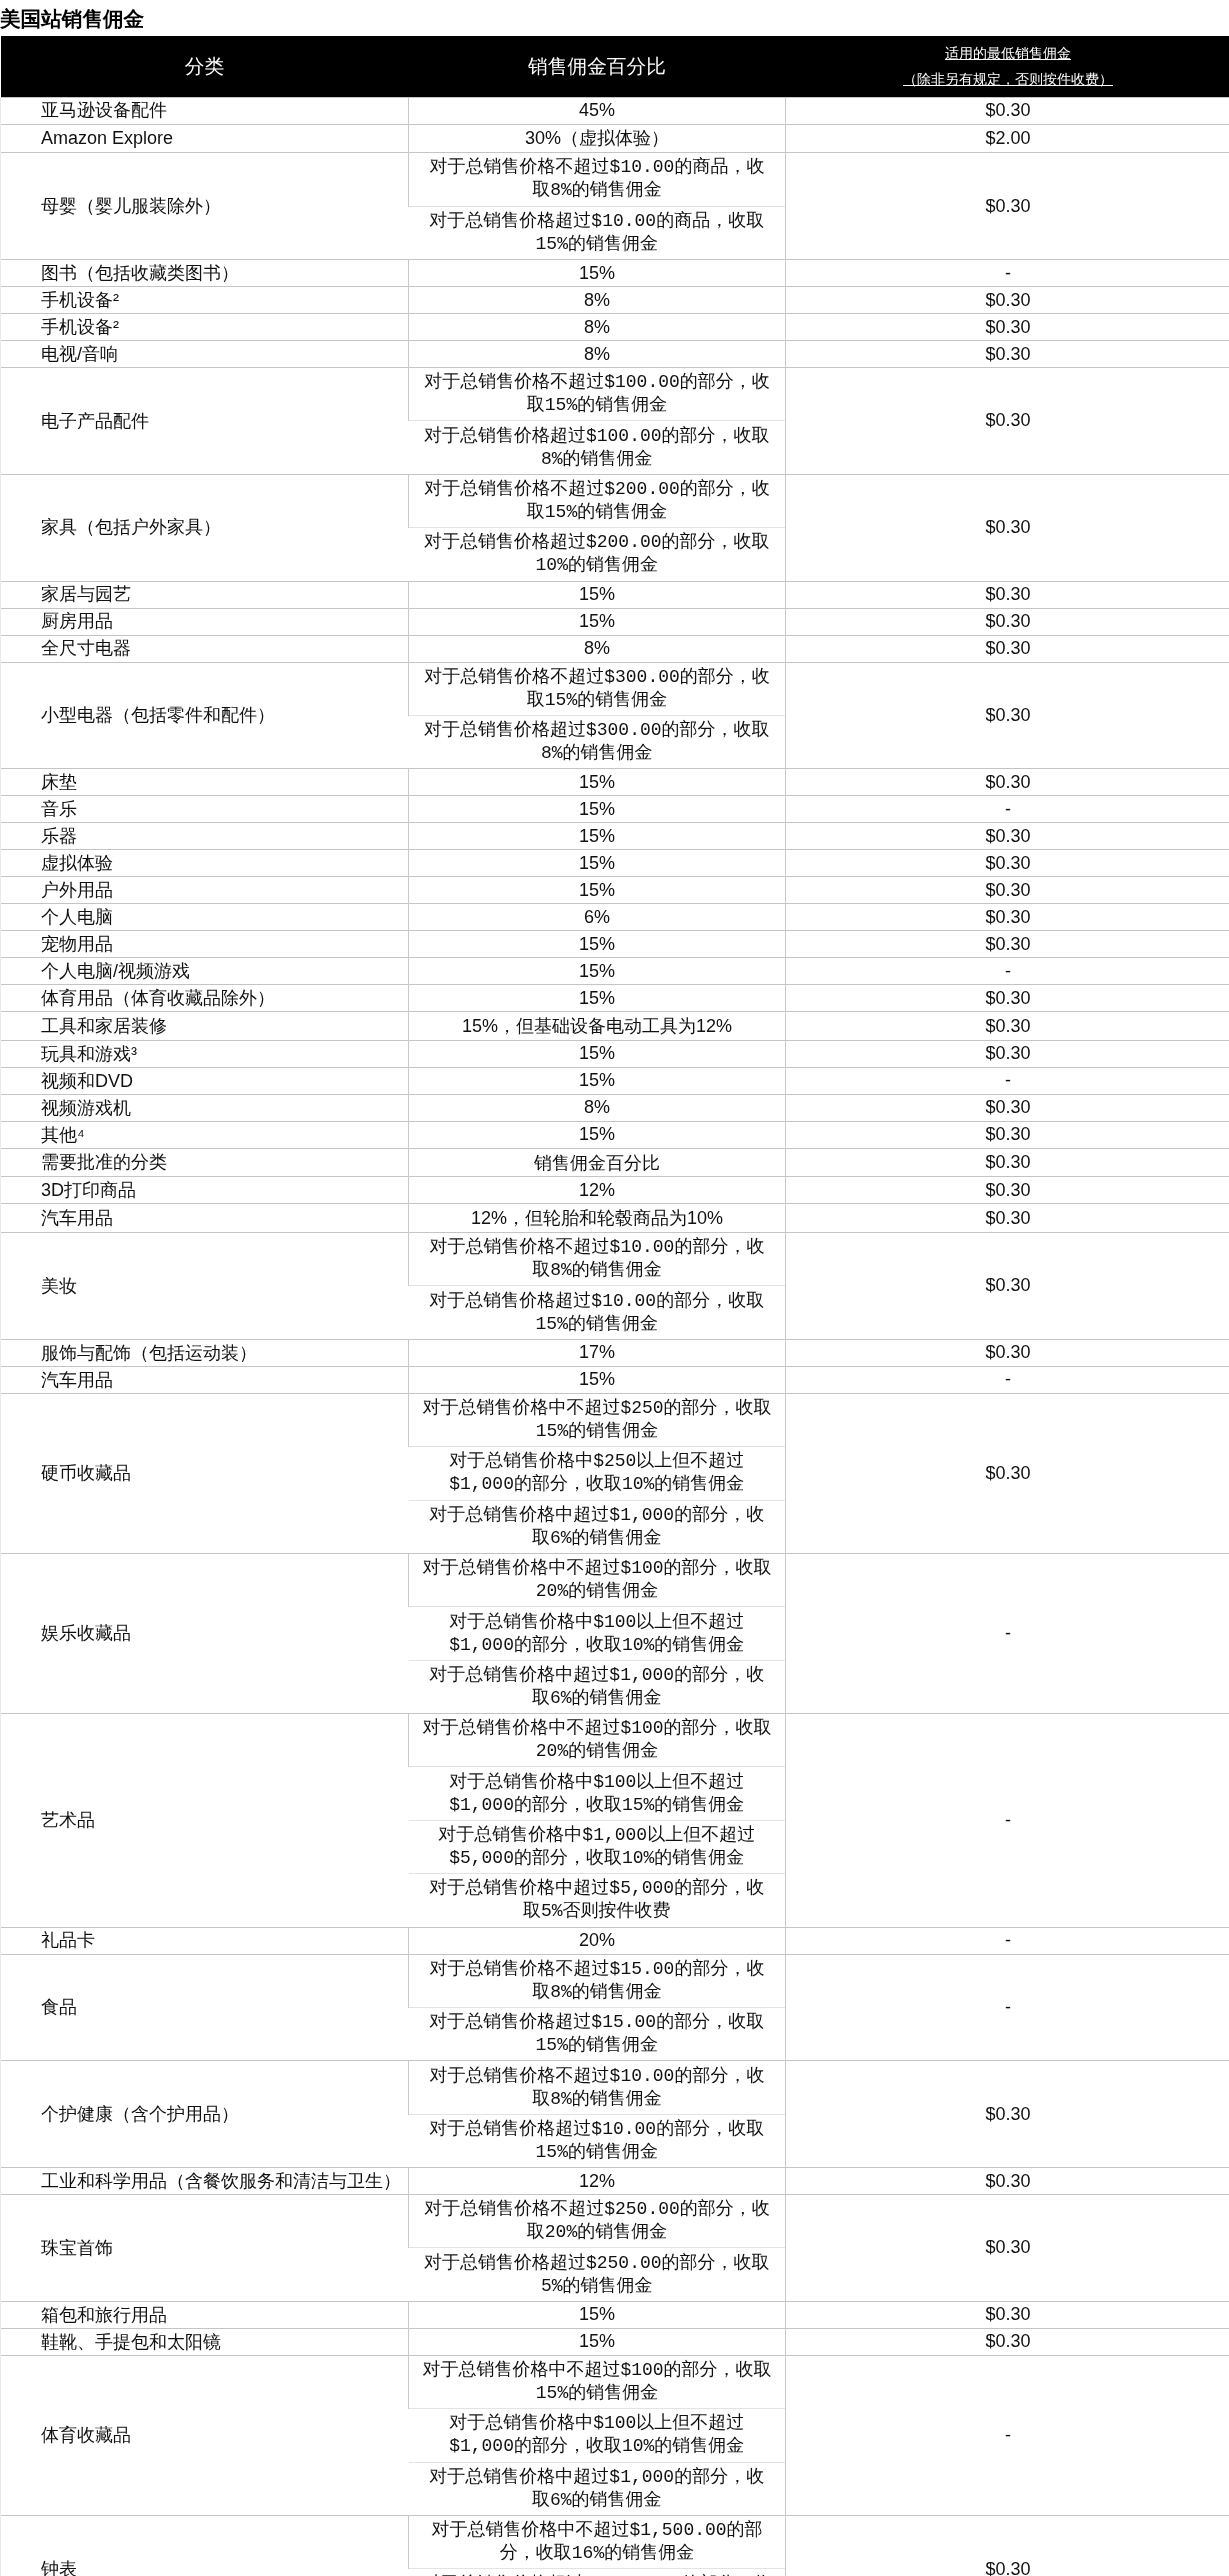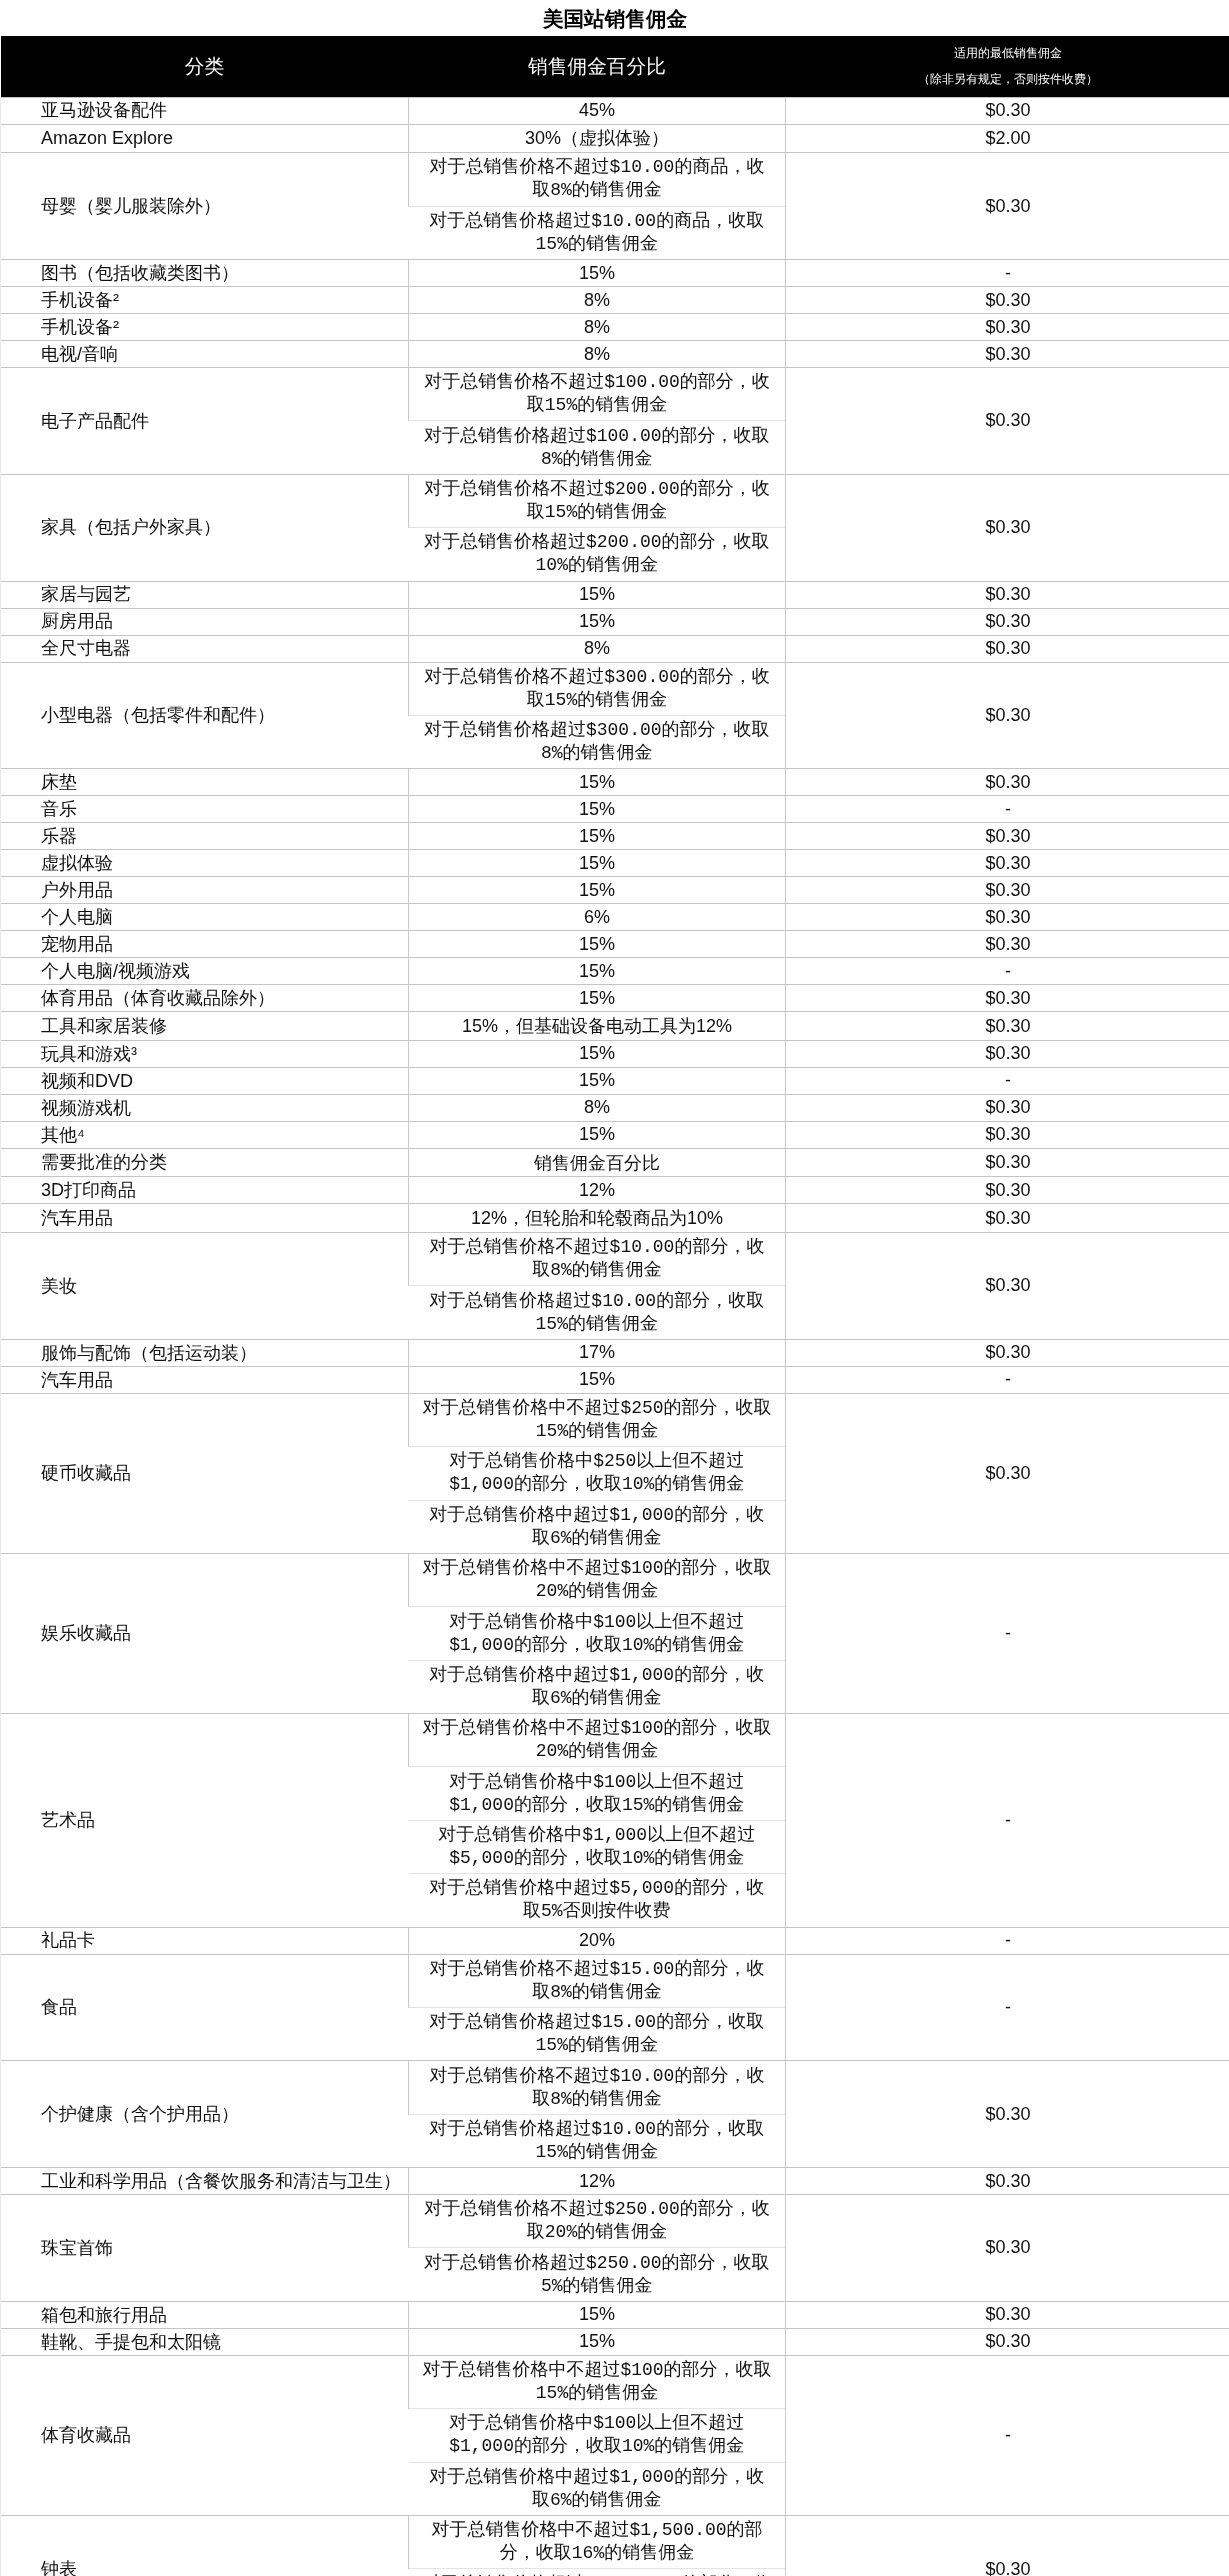--- a/index.html
+++ b/index.html
@@ -7,21 +7,21 @@
     padding:0;
     background:#ffffff;
     font-family:"Liberation Sans","DejaVu Sans",sans-serif;
     color:#111111;
   }
   .page{
     width:1230px;
     background:#ffffff;
   }
   .title{
-    text-align:center;
+    text-align:left;
     font-size:20.6px;
     font-weight:bold;
     padding:4.5px 0 3.6px 0;
     color:#000000;
   }
   table{
     border-collapse:collapse;
     table-layout:fixed;
     width:1230px;
   }
@@ -33,21 +33,22 @@
     color:#ffffff;
     font-weight:normal;
     font-size:19.7px;
     text-align:center;
     vertical-align:middle;
     height:57px;
     padding:1.8px 5.4px;
   }
   thead .h2line{
     line-height:26px;
-    font-size:12px;
+    font-size:14px;
+    text-decoration:underline;
   }
   td{
     font-size:18px;
     vertical-align:middle;
     background:#ffffff;
   }
   td.cat{
     text-align:left;
     padding:1.8px 5.4px;
     line-height:22.4px;

